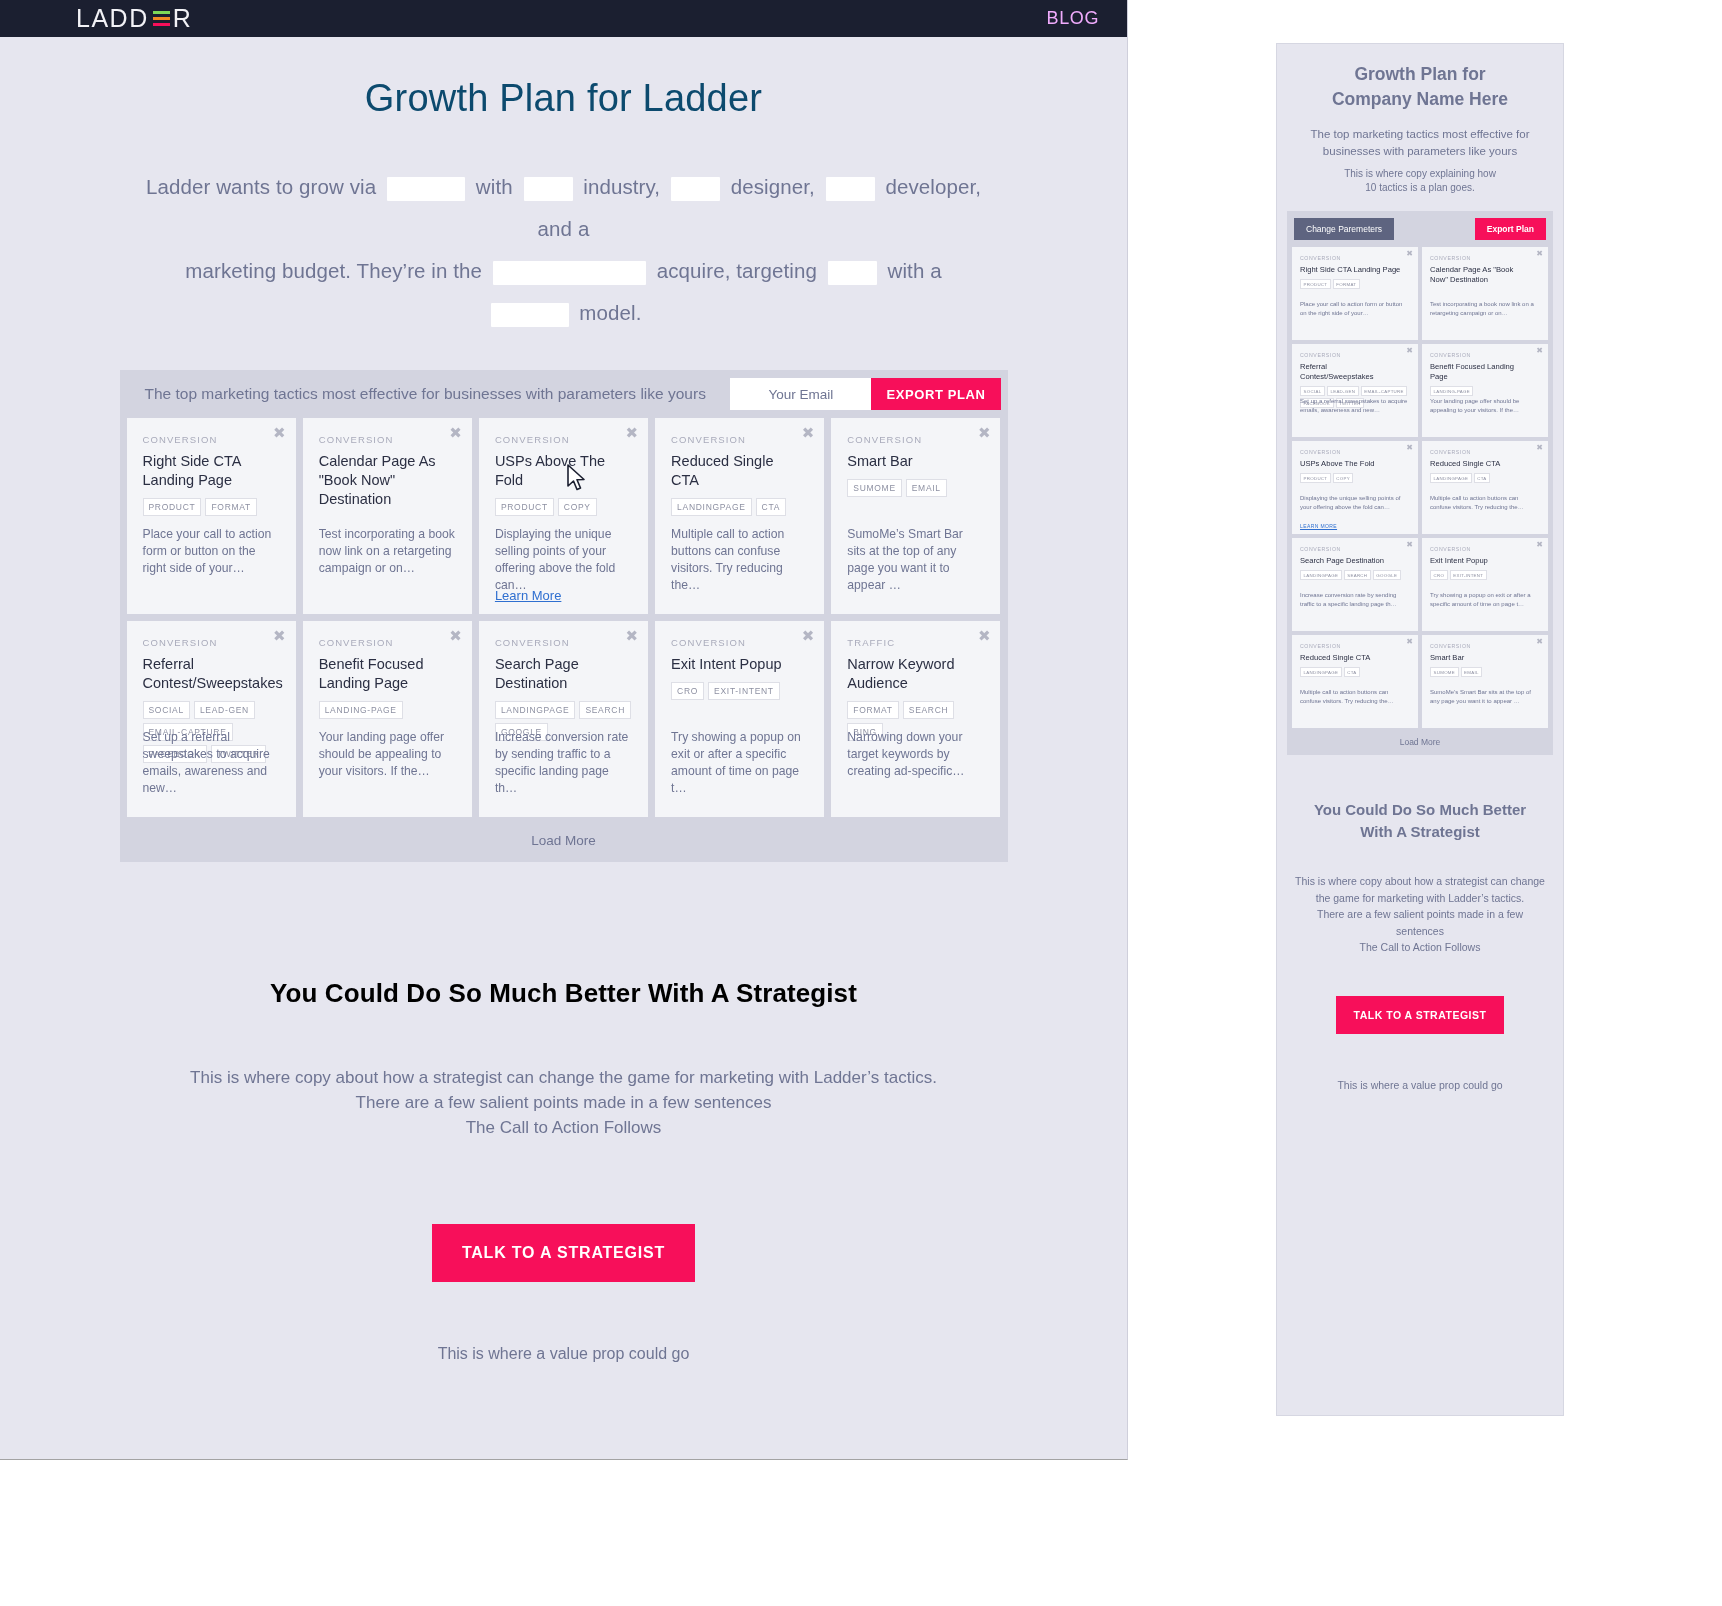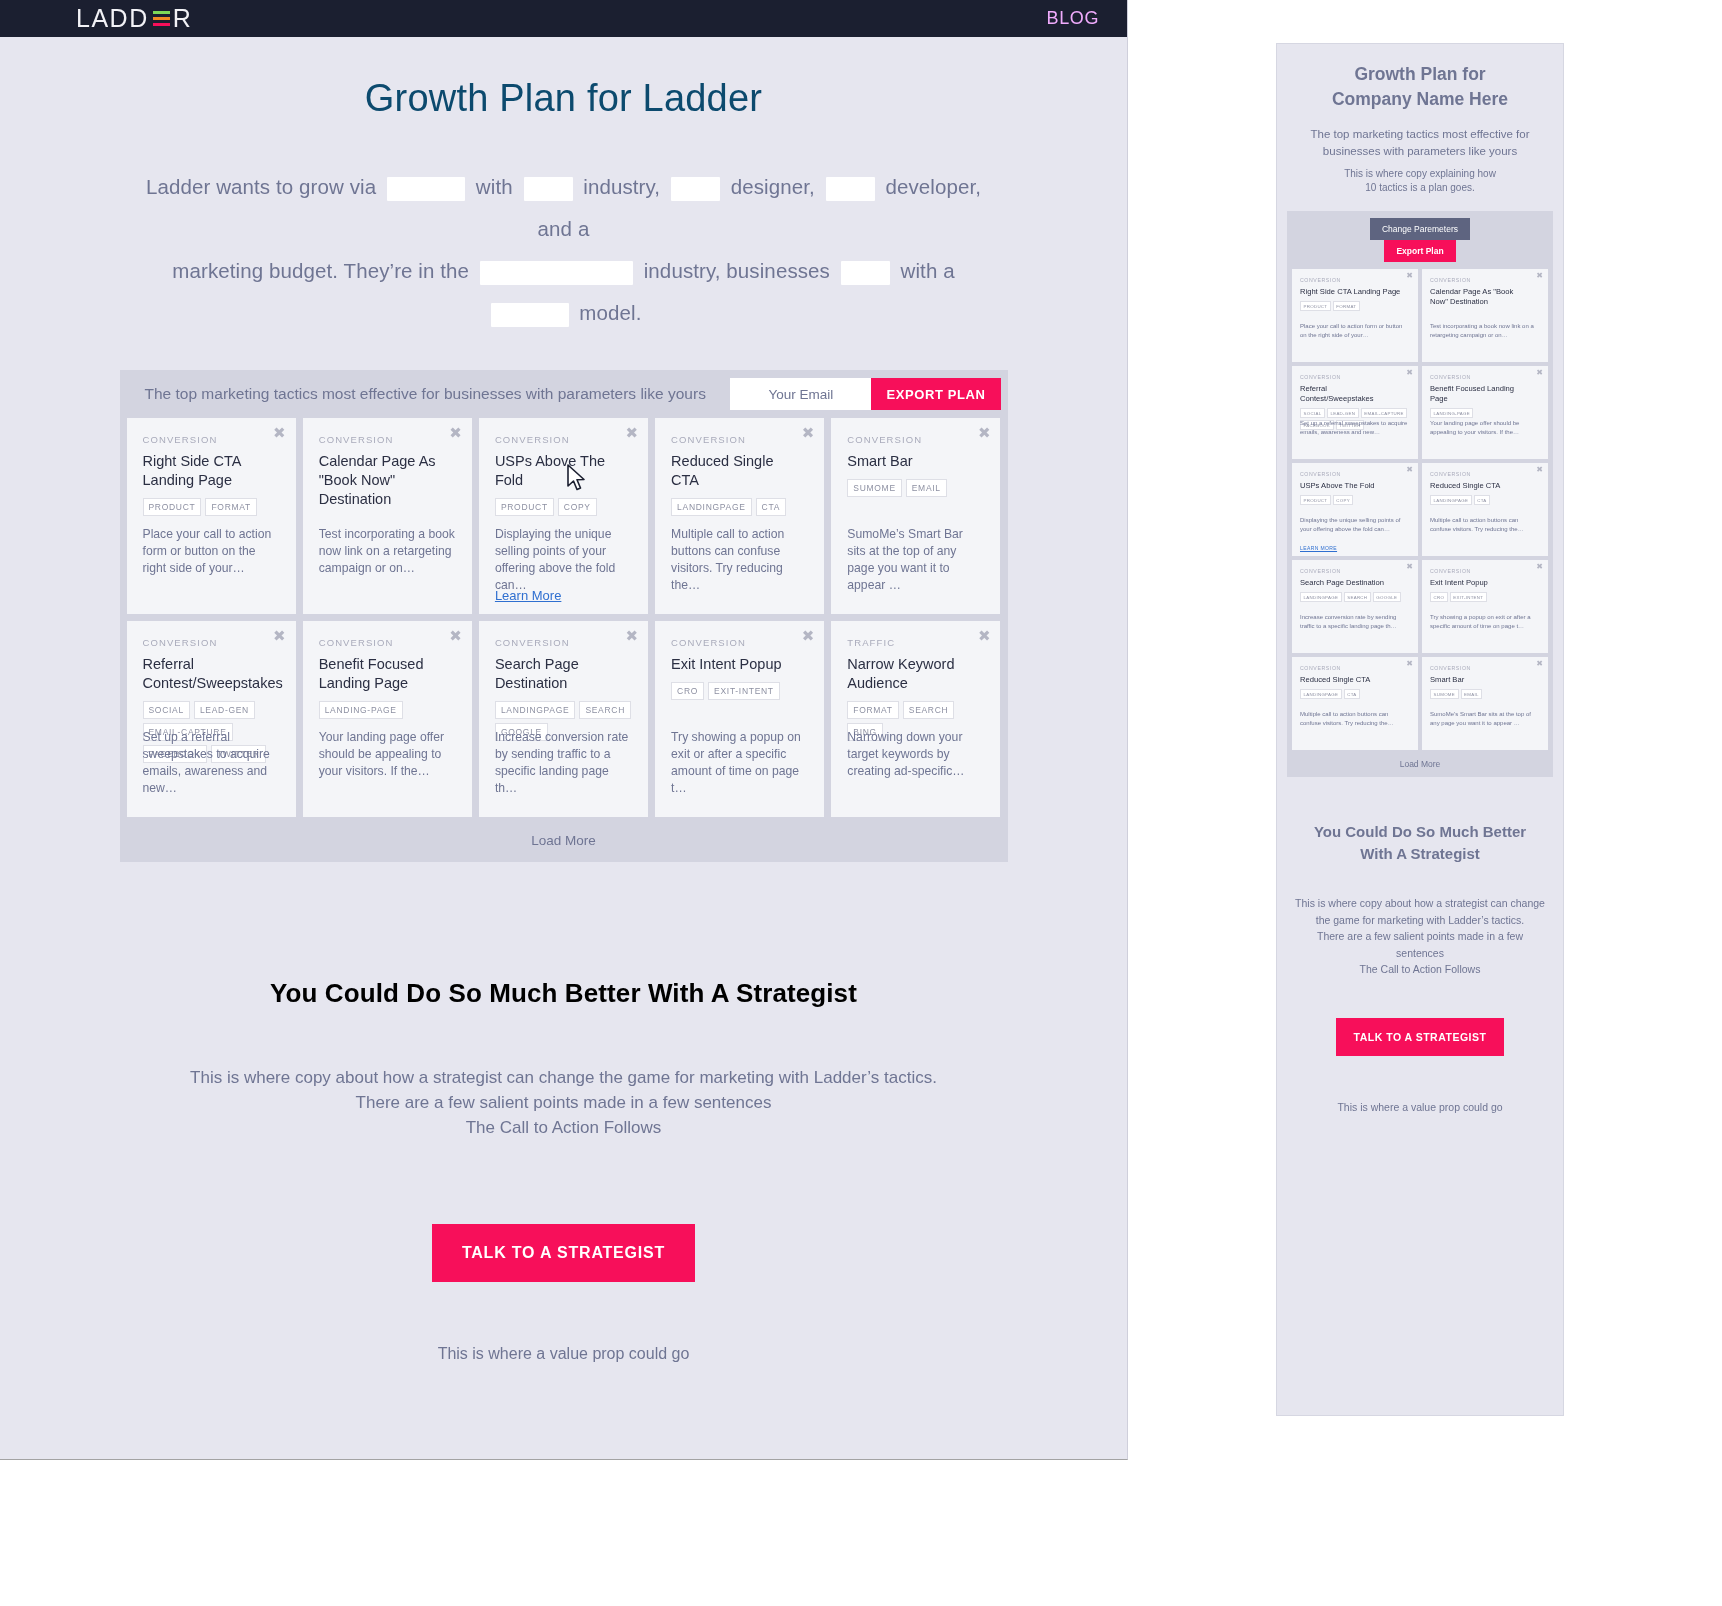--- a/index.html
+++ b/index.html
@@ -176,21 +176,20 @@
   #m-sub2{
     text-align:center; color:#6f7593; font-size:10px;
     line-height:14px; margin:7px 28px 0 28px;
   }
   #m-board{
     margin:16px 10px 0 10px; background:#d3d4e0; padding:0 5px 0 5px;
   }
   #m-board-bar{
     display:flex; align-items:center; justify-content:space-between;
     padding:7px 2px;
-    flex-direction:column;
   }
   #m-change-btn{
     background:#5e6480; color:#fff; border:none; cursor:pointer;
     font-size:8.5px; padding:6px 12px; font-family:"Liberation Sans",sans-serif;
   }
   #m-export-btn{
     background:#f70f5a; color:#fff; border:none; cursor:pointer;
     font-size:8.5px; font-weight:bold; padding:6px 12px;
     font-family:"Liberation Sans",sans-serif;
   }
@@ -266,21 +265,21 @@
     <span>with</span>
     <input class="blank w-sm" readonly="" style="">
     <span>industry,</span>
     <input class="blank w-sm" readonly="" style="">
     <span>designer,</span>
     <input class="blank w-sm" readonly="" style="">
     <span>developer, and a</span>
     <br>
     <span>marketing budget. They’re in the</span>
     <input class="blank w-lg" readonly="" style="">
-    <span>industry, businesses</span>
+    <span>acquire, targeting</span>
     <input class="blank w-sm" readonly="" style="">
     <span>with a</span>
     <input class="blank w-md" readonly="" style="">
     <span>model.</span>
   </div>
 
   <div id="tactics-board">
     <div id="board-bar">
       <div id="board-bar-title">The top marketing tactics most effective for businesses with parameters like yours</div>
       <div id="email-export">

